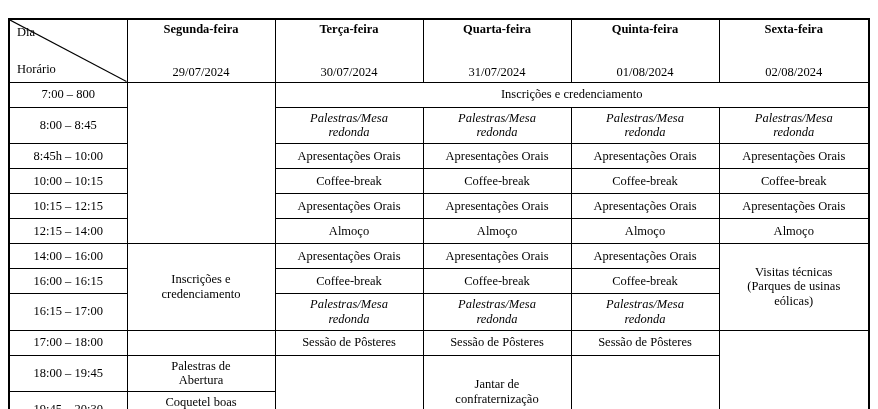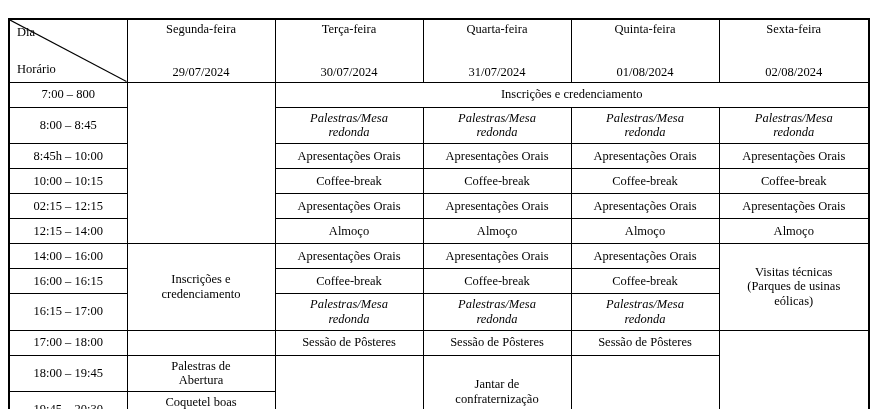--- a/index.html
+++ b/index.html
@@ -69,21 +69,21 @@
     left: 7px;
     top: 5px;
     font-size: 12.5px;
   }
   td.corner .horario {
     position: absolute;
     left: 7px;
     bottom: 5px;
     font-size: 12.5px;
   }
-  .daylabel { display: block; }
+  .daylabel { display: block; font-weight: bold; }
   .daydate { display: block; margin-top: 28px; }
 
   td.timecell {
     font-size: 12.5px;
   }
   .ital {
     font-style: italic;
     font-weight: normal;
   }
   .ital span { display: block; }
@@ -173,21 +173,21 @@
 
       <tr class="row-h20">
         <td class="timecell">10:00 – 10:15</td>
         <td>Coffee-break</td>
         <td>Coffee-break</td>
         <td>Coffee-break</td>
         <td>Coffee-break</td>
       </tr>
 
       <tr class="row-h20">
-        <td class="timecell">02:15 – 12:15</td>
+        <td class="timecell">10:15 – 12:15</td>
         <td>Apresentações Orais</td>
         <td>Apresentações Orais</td>
         <td>Apresentações Orais</td>
         <td>Apresentações Orais</td>
       </tr>
 
       <tr class="row-h20">
         <td class="timecell">12:15 – 14:00</td>
         <td>Almoço</td>
         <td>Almoço</td>

